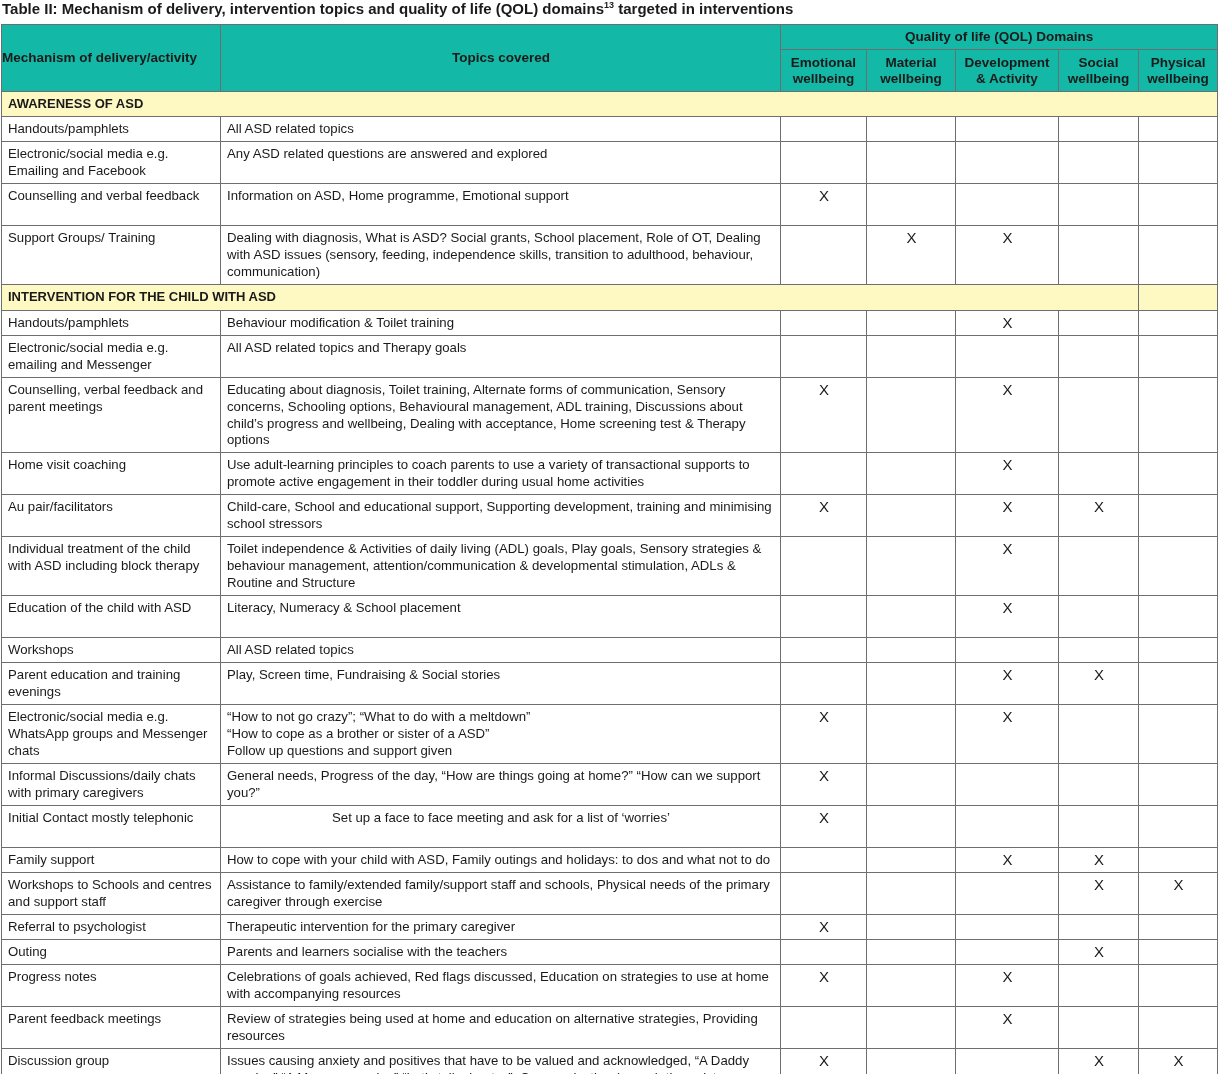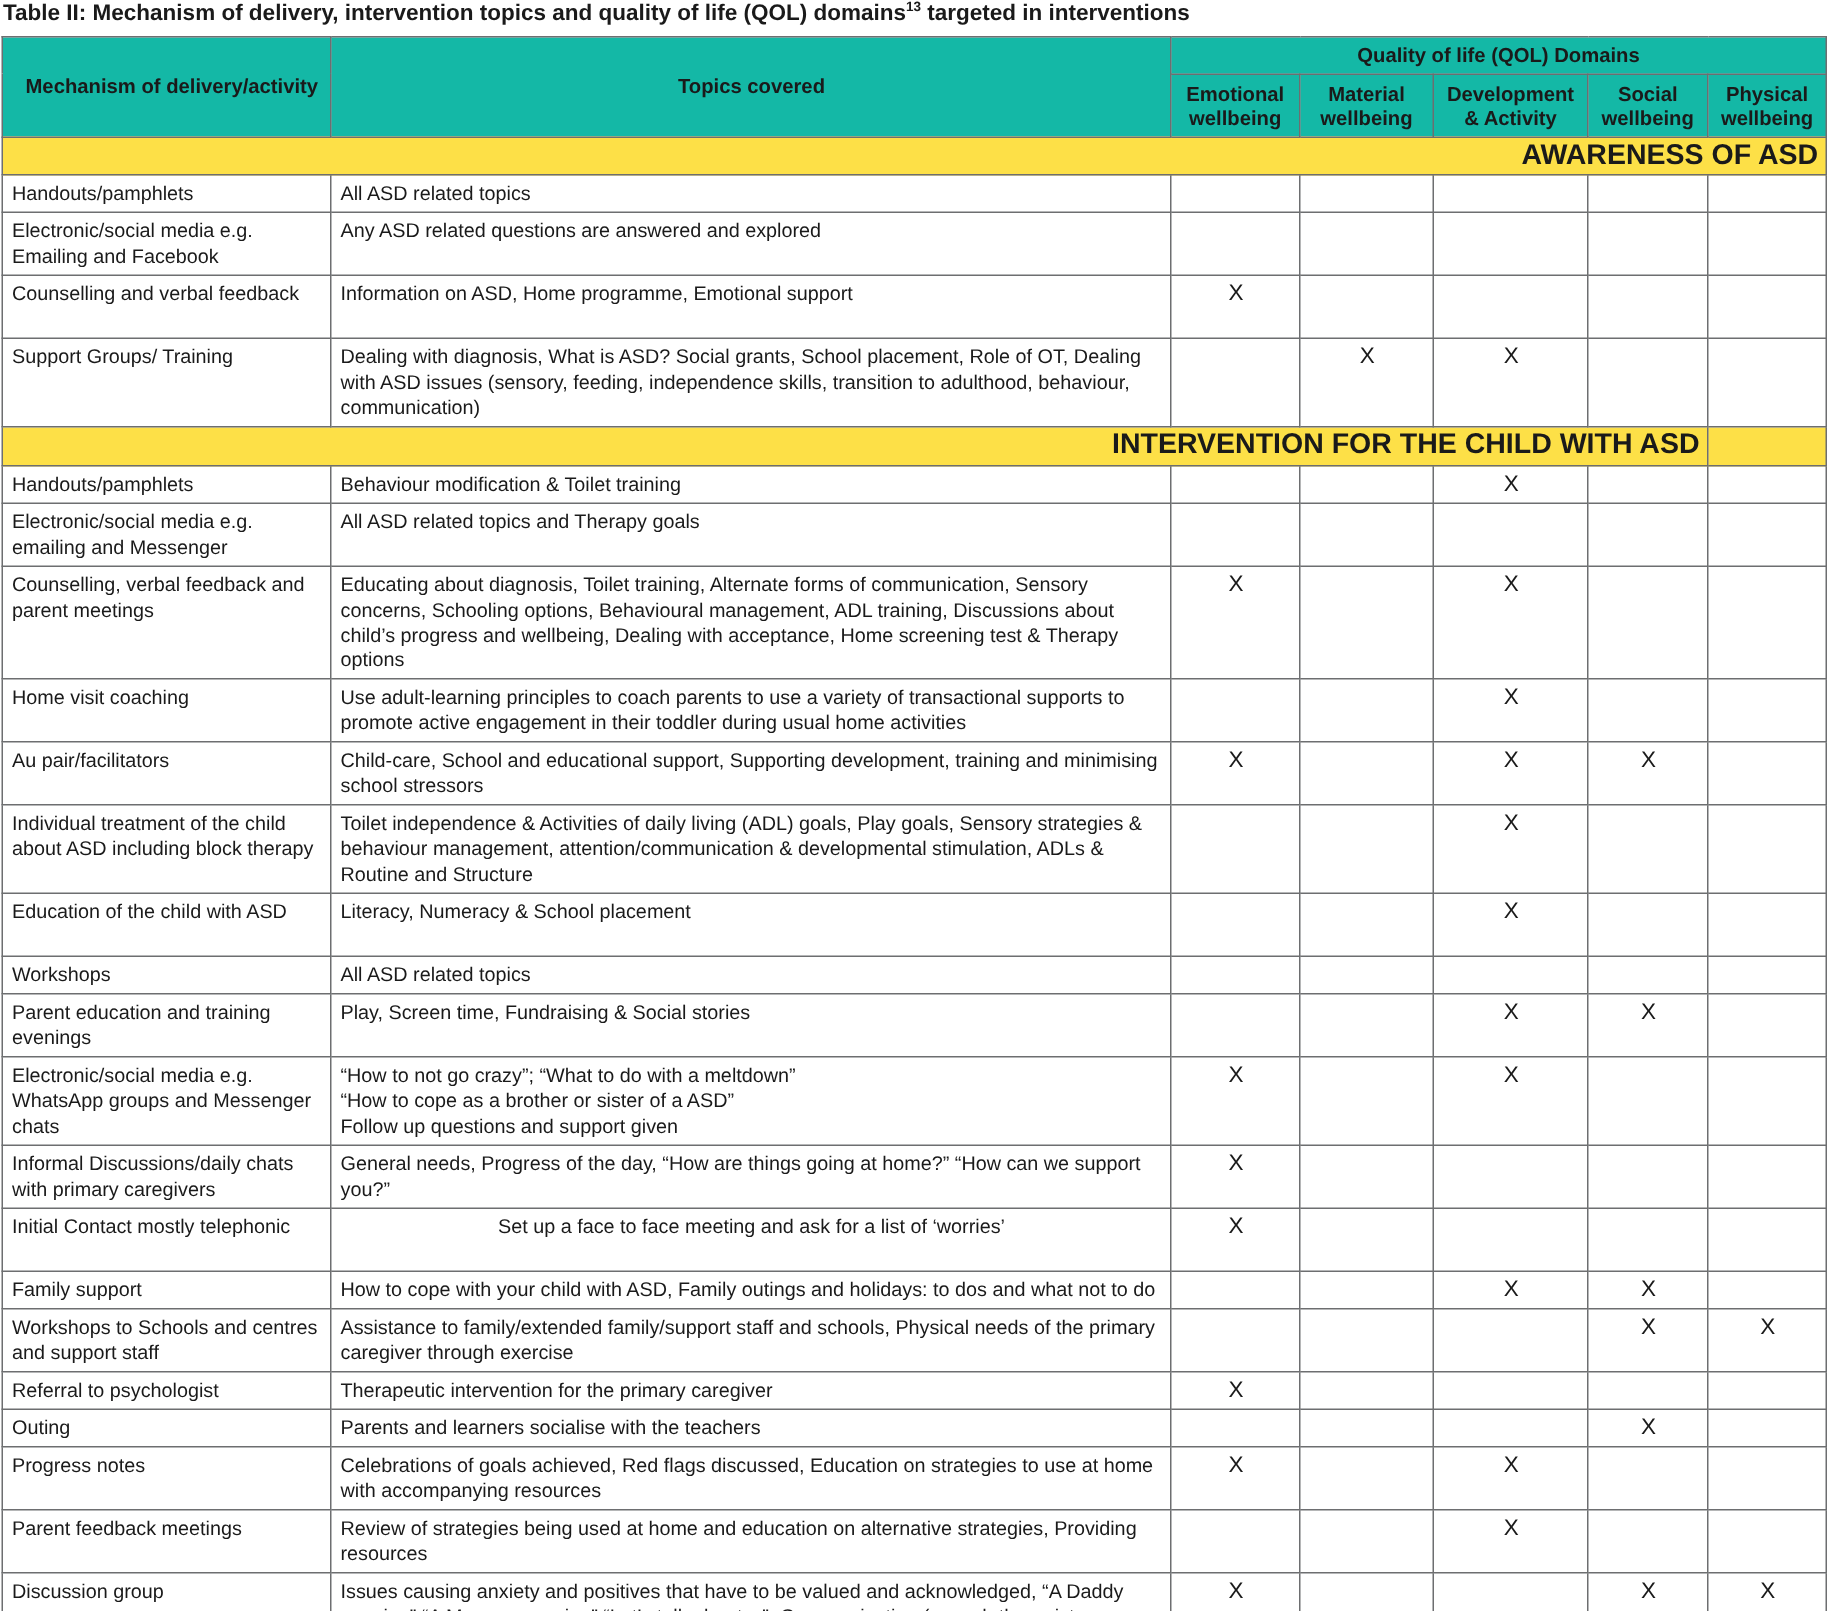--- a/index.html
+++ b/index.html
@@ -4,25 +4,25 @@
 <style>
   html, body { margin: 0; padding: 0; background: #ffffff; }
   body { width: 1218px; height: 1074px; overflow: hidden; font-family: "Liberation Sans", sans-serif; color: #1a1a1a; }
   .caption { position: absolute; left: 2px; top: 0px; font-size: 15px; font-weight: bold; letter-spacing: 0px; white-space: nowrap; }
   .caption sup { font-size: 9px; vertical-align: super; line-height: 0; }
   table { position: absolute; left: 1px; top: 24px; border-collapse: collapse; table-layout: fixed; width: 1216px; font-size: 13.2px; line-height: 16.8px; }
   col.c1 { width: 219px; } col.c2 { width: 560px; } col.c3 { width: 86px; } col.c4 { width: 89px; } col.c5 { width: 103px; } col.c6 { width: 80px; } col.c7 { width: 79px; }
   td, th { border: 1px solid #6d6e70; padding: 4px 5px 3px 6px; vertical-align: top; }
   thead th { background: #14b8a6; font-weight: bold; font-size: 13.5px; line-height: 16.5px; }
   th.mech, th.topics { vertical-align: middle; }
-  th.mech { text-align: left; padding-left: 15px; }
+  th.mech { text-align: left; padding-left: 0; }
   th.topics { text-align: center; }
   th.qol-group { text-align: center; padding: 4px 0 3px 0; }
   th.domain { text-align: center; padding: 5px 2px 3px 2px; }
-  tr.section td { background: #fde047; font-weight: bold; font-size: 19px; padding: 4px 5px 4px 6px; text-align: right; }
+  tr.section td { background: #fef9c3; font-weight: bold; font-size: 13px; padding: 4px 5px 4px 6px; }
   td.mark { text-align: center; font-size: 15px; line-height: 16px; padding-top: 4px; }
   tr.r1 td { height: 17px; }
   tr.r2 td { height: 34px; }
   tr.r3 td { height: 51px; }
 </style>
 </head>
 <body>
 
 <div class="caption"><span>Table II: Mechanism of delivery, intervention topics and quality of life (QOL) domains</span><sup>13</sup><span> targeted in interventions</span></div>
 
@@ -133,21 +133,21 @@
       <tr class="r2">
         <td>Au pair/facilitators</td>
         <td style="white-space: pre-line;">Child-care, School and educational support, Supporting development, training and minimising school stressors</td>
         <td class="mark">X</td>
         <td class="mark"></td>
         <td class="mark">X</td>
         <td class="mark">X</td>
         <td class="mark"></td>
       </tr>
       <tr class="r3">
-        <td>Individual treatment of  the child about ASD including block therapy</td>
+        <td>Individual treatment of  the child with ASD including block therapy</td>
         <td style="white-space: pre-line;">Toilet independence &amp; Activities of daily living (ADL) goals, Play goals, Sensory strategies &amp; behaviour management, attention/communication &amp; developmental stimulation, ADLs &amp; Routine and Structure</td>
         <td class="mark"></td>
         <td class="mark"></td>
         <td class="mark">X</td>
         <td class="mark"></td>
         <td class="mark"></td>
       </tr>
       <tr class="r2">
         <td>Education of the child with ASD</td>
         <td style="white-space: pre-line;">Literacy, Numeracy &amp; School placement</td>

